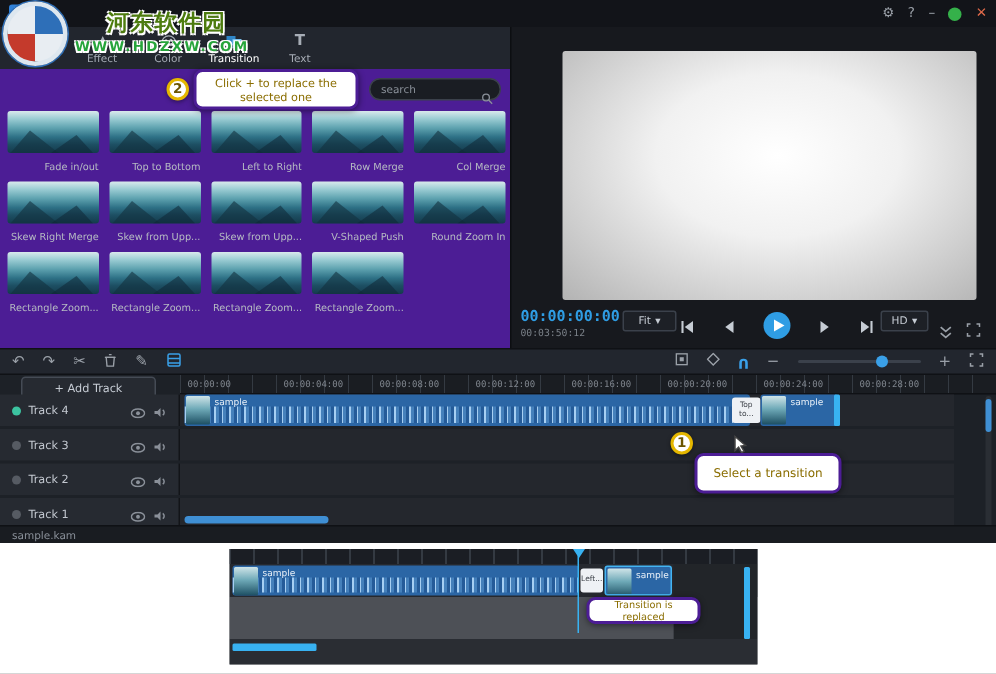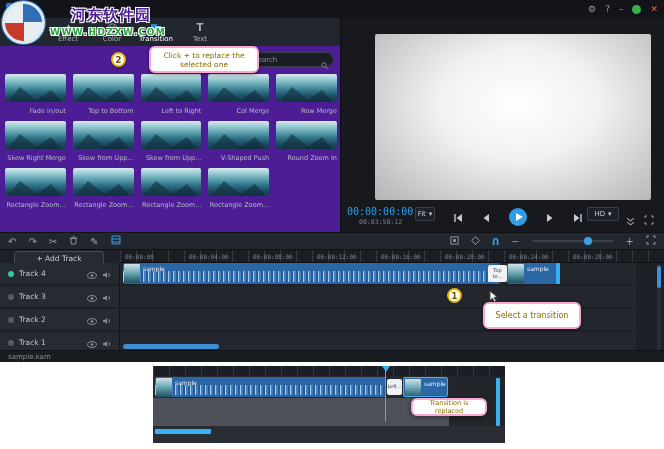--- a/index.html
+++ b/index.html
@@ -43,22 +43,22 @@
      border-right:19px solid transparent;border-bottom:15px solid rgba(18,48,62,.6);}
   .t-thumb::after{content:"";position:absolute;bottom:0;right:6%;border-left:17px solid transparent;
      border-right:11px solid transparent;border-bottom:12px solid rgba(14,38,52,.55);}
   .t-label{margin-top:5px;font-size:6.5px;color:#b6bbc3;text-align:right;white-space:nowrap;
      overflow:hidden;text-overflow:ellipsis;}
 
   
   .preview{left:340px;top:18px;width:324px;height:214px;background:#17191e;border-left:1px solid #0c0e11;box-sizing:border-box;}
   .screen{position:absolute;left:34px;top:16px;width:276px;height:166px;border-radius:2px;
      background:radial-gradient(ellipse at 52% 42%,#ffffff 0%,#f1f1f1 40%,#cdcdcd 75%,#b3b3b3 100%);}
-  .tc-cur{position:absolute;left:6px;top:188px;color:#2f9de4;font-size:10px;font-weight:normal;}
-  .tc-tot{position:absolute;left:18px;top:200px;color:#7a8088;font-size:6.5px;}
+  .tc-cur{position:absolute;left:6px;top:188px;color:#2f9de4;font-size:10px;font-weight:bold;}
+  .tc-tot{position:absolute;left:6px;top:200px;color:#7a8088;font-size:6.5px;}
   .pv-sel{position:absolute;height:14px;border:1px solid #3b414b;border-radius:2px;color:#c6ccd4;font-size:7px;
      display:flex;align-items:center;justify-content:center;gap:3px;box-sizing:border-box;background:#1d2026;}
   .transport{position:absolute;left:112px;top:188px;width:130px;height:22px;display:flex;align-items:center;
      justify-content:space-between;}
   .play{width:18px;height:18px;border-radius:50%;background:#2f9de4;display:flex;align-items:center;justify-content:center;}
   .play::after{content:"";border-left:7px solid #fff;border-top:4.5px solid transparent;border-bottom:4.5px solid transparent;margin-left:2px;}
 
   
   .tbar{left:0;top:232px;width:664px;height:18px;background:#22262e;border-top:1px solid #0f1115;
      border-bottom:1px solid #0f1115;box-sizing:border-box;display:flex;align-items:center;padding:0 8px;gap:12px;
@@ -94,32 +94,32 @@
      display:flex;align-items:center;justify-content:center;text-align:center;overflow:hidden;padding:0 1px;box-sizing:border-box;}
   .selbar{position:absolute;background:#38b2f2;border-radius:1px;}
 
   .hscroll{left:123px;top:344px;width:96px;height:5px;background:#3f8fd4;border-radius:3px;}
   .vtrack{left:657px;top:264px;width:4px;height:88px;background:#2a2e34;border-radius:2px;}
   .vthumb{left:657px;top:266px;width:4px;height:22px;background:#3f8fd4;border-radius:2px;}
   .statusbar{left:0;top:350px;width:664px;height:12px;background:#191c21;border-top:1px solid #0f1115;box-sizing:border-box;
      color:#8a9099;font-size:7px;display:flex;align-items:center;padding-left:8px;}
 
   
-  .callout{background:#fff;border:2px solid #f9a8d4;border-radius:6px;color:#8a6d00;
+  .callout{background:#fff;border:2px solid #4c1d95;border-radius:6px;color:#8a6d00;
      display:flex;align-items:center;justify-content:center;text-align:center;
-     box-shadow:0 1px 4px rgba(0,0,0,.45);box-sizing:border-box;padding:2px 5px;z-index:30;margin-left:20px;}
+     box-shadow:0 1px 4px rgba(0,0,0,.45);box-sizing:border-box;padding:2px 5px;z-index:30;}
   .badge{width:15px;height:15px;border-radius:50%;background:#fff;border:2px solid #e5b700;color:#6b5500;
      font-size:9px;font-weight:bold;display:flex;align-items:center;justify-content:center;box-sizing:border-box;
      box-shadow:0 1px 3px rgba(0,0,0,.4);z-index:31;}
 
   
   .wm-logo{left:2px;top:1px;width:43px;height:43px;border-radius:50%;z-index:40;
      background:conic-gradient(#2e6fb8 0 90deg,#e8edf2 90deg 180deg,#c43a2c 180deg 270deg,#e8edf2 270deg 360deg);
      border:3px solid #dde7ef;box-shadow:0 0 0 1px #2e6fb8;box-sizing:border-box;}
-  .wm-title{left:48px;top:6px;font-size:15px;font-weight:bold;color:#4c1d95;letter-spacing:1px;z-index:40;
+  .wm-title{left:48px;top:6px;font-size:15px;font-weight:bold;color:#4d7c0f;letter-spacing:1px;z-index:40;
      text-shadow:-1px -1px 0 #fff,1px -1px 0 #fff,-1px 1px 0 #fff,1px 1px 0 #fff;padding-left:23px;}
   .wm-url{left:50px;top:27px;font-size:9px;font-weight:bold;color:#27a53b;letter-spacing:1.5px;z-index:40;
      text-shadow:-1px -1px 0 #fff,1px -1px 0 #fff,-1px 1px 0 #fff,1px 1px 0 #fff;}
 
   
   .snippet{left:153px;top:366px;width:352px;height:77px;background:#3a3e45;overflow:hidden;}
   .sn-ruler{position:absolute;left:0;top:0;width:352px;height:10px;background:#1b1e24;
      background-image:repeating-linear-gradient(90deg,#343a42 0 1px,transparent 1px 16px);}
   .sn-cliprow{position:absolute;left:0;top:10px;width:352px;height:22px;background:#26292f;}
   .sn-mid{position:absolute;left:0;top:32px;width:296px;height:28px;background:#4d5056;}
@@ -201,25 +201,25 @@
         <div class="cell">
             <div class="t-thumb"></div>
             <div class="t-label">Top to Bottom</div>
           </div>
         <div class="cell">
             <div class="t-thumb"></div>
             <div class="t-label">Left to Right</div>
           </div>
         <div class="cell">
             <div class="t-thumb"></div>
+            <div class="t-label">Row Merge</div>
+          </div>
+        <div class="cell">
+            <div class="t-thumb"></div>
             <div class="t-label">Col Merge</div>
-          </div>
-        <div class="cell">
-            <div class="t-thumb"></div>
-            <div class="t-label">Row Merge</div>
           </div>
         <div class="cell">
             <div class="t-thumb"></div>
             <div class="t-label">Skew Right Merge</div>
           </div>
         <div class="cell">
             <div class="t-thumb"></div>
             <div class="t-label">Skew from Upp...</div>
           </div>
         <div class="cell">
@@ -251,21 +251,21 @@
             <div class="t-label">Rectangle Zoom...</div>
           </div>
       </div>
     </div>
 
     <div class="ab preview">
       <div class="screen"></div>
       <div class="tc-cur mono">00:00:00:00</div>
       <div class="tc-tot mono">00:03:50:12</div>
 
-      <div class="pv-sel" style="left:74px;top:189px;width:20px;">
+      <div class="pv-sel" style="left:74px;top:189px;width:36px;">
         <span>Fit</span>
         <span>▾</span>
       </div>
 
       <div class="transport">
         <span>
           <svg width="10" height="10" viewBox="0 0 10 10">
               <path d="M2 1v8" stroke="#c6ccd4" stroke-width="1.4"></path>
               <path d="M9 1L3.5 5L9 9z" fill="#c6ccd4"></path>
             </svg>

